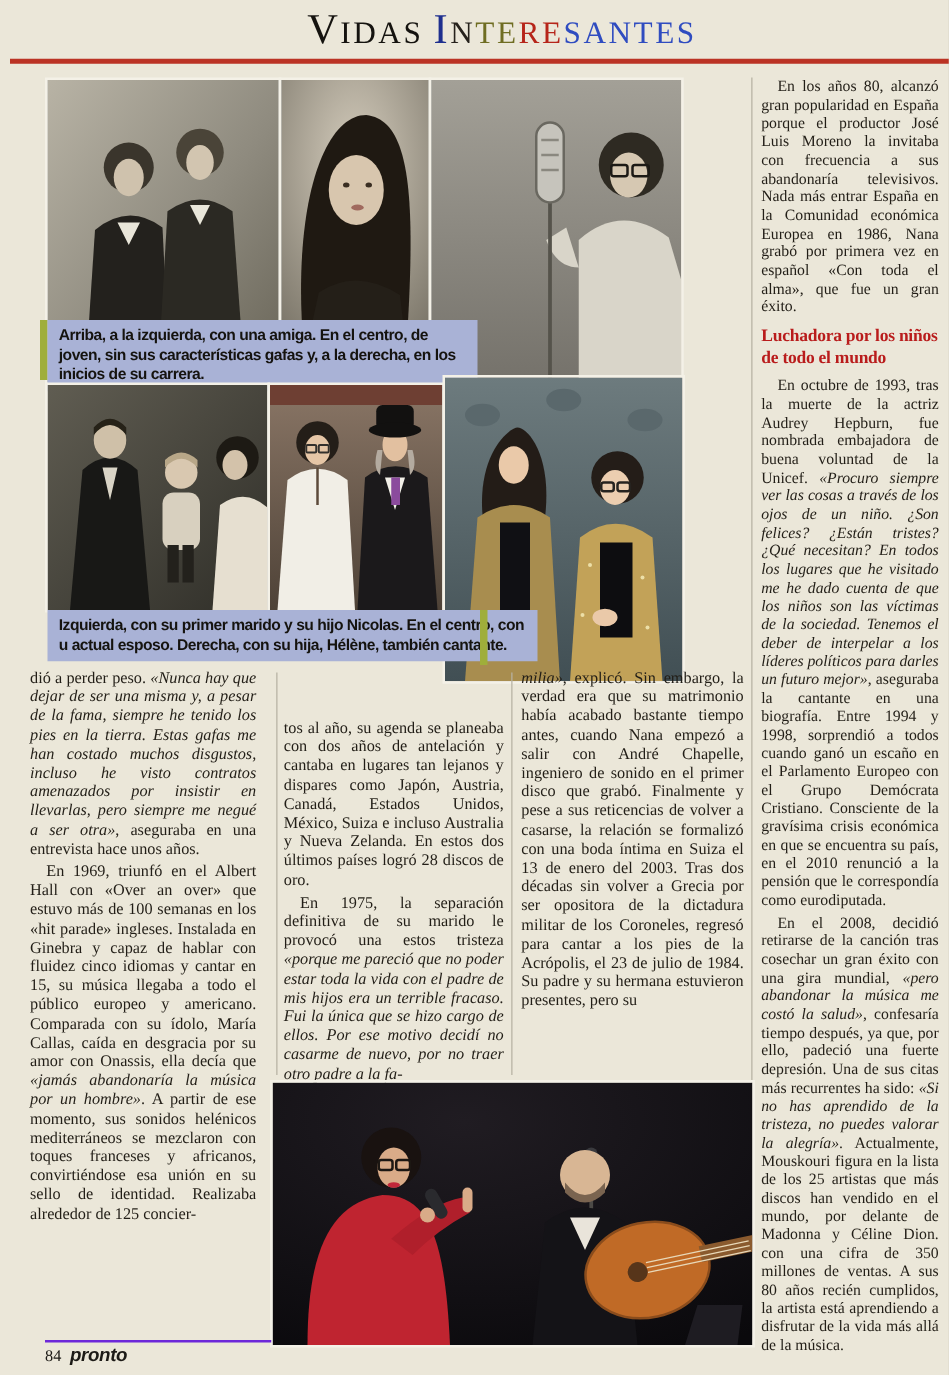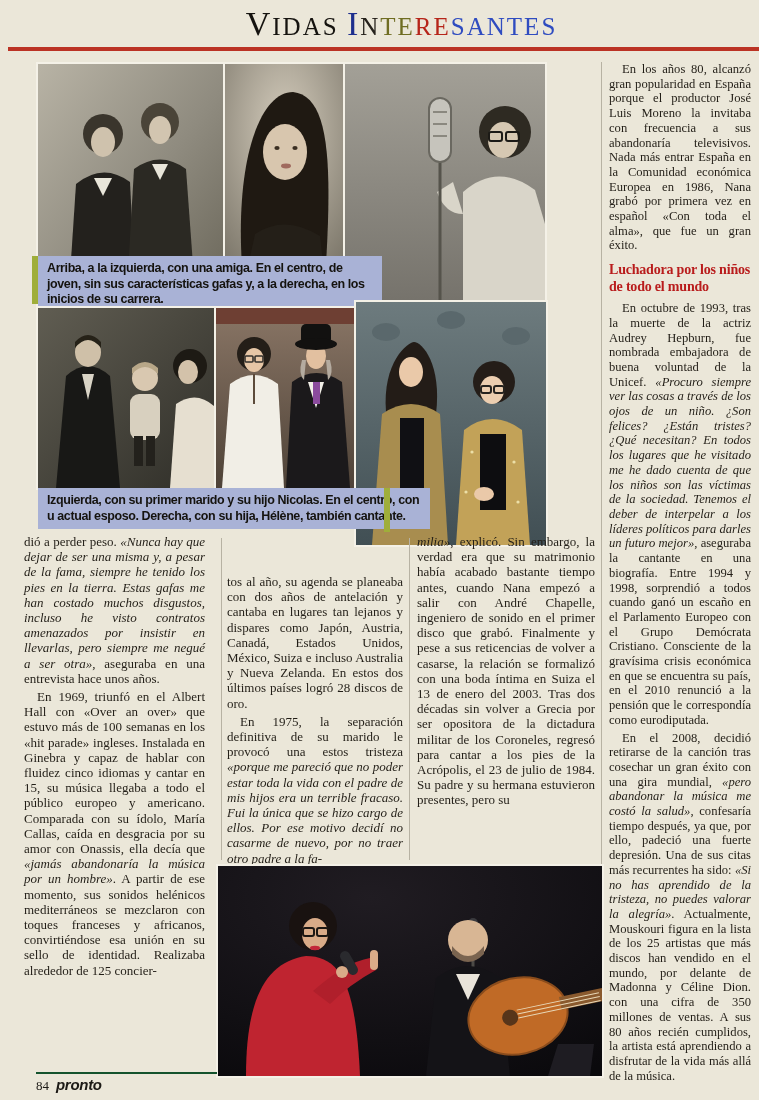--- a/index.html
+++ b/index.html
@@ -29,21 +29,21 @@
   #col1{left:24px;top:534px;width:181px;}
   #col2{left:227px;top:534px;width:176px;margin-top:40px;}
   #col3{left:417px;top:534px;width:178px;}
   #col4{left:609px;top:62px;width:142px;font-size:12.6px;line-height:14.7px;}
   .it{font-style:italic;}
   .red-head{color:#b91c1c;font-weight:bold;text-align:left;
             font-size:15.5px;line-height:18px;margin:9px 0 6px 0;letter-spacing:-0.2px;}
   #col4 .red-head{font-size:14px;line-height:16.5px;}
   .vsep{position:absolute;width:1px;background:#b7b2a3;}
   
-  #footer{position:absolute;left:36px;top:1072px;width:181px;border-top:2px solid #14532d;
+  #footer{position:absolute;left:36px;top:1072px;width:181px;border-top:2px solid #6d28d9;
           padding-top:2px;font-size:13px;color:#1c1a16;}
   #footer .brand{font-family:"Liberation Sans",sans-serif;font-weight:bold;
                  font-style:italic;font-size:15px;margin-left:7px;letter-spacing:-0.3px;}
 </style>
 </head>
 <body>
 
 <div id="page">
 
   <div id="masthead"><span class="cap" style="color: rgb(21, 19, 15);">V</span><span style="color: rgb(21, 19, 15);">I</span><span style="color: rgb(21, 19, 15);">D</span><span style="color: rgb(21, 19, 15);">A</span><span style="color: rgb(21, 19, 15);">S</span><span style="color: rgb(21, 19, 15);"> </span><span class="cap" style="color: rgb(30, 47, 142);">I</span><span style="color: rgb(38, 34, 28);">N</span><span style="color: rgb(111, 109, 34);">T</span><span style="color: rgb(111, 109, 34);">E</span><span style="color: rgb(182, 37, 26);">R</span><span style="color: rgb(182, 37, 26);">E</span><span style="color: rgb(47, 76, 192);">S</span><span style="color: rgb(47, 76, 192);">A</span><span style="color: rgb(47, 76, 192);">N</span><span style="color: rgb(47, 76, 192);">T</span><span style="color: rgb(47, 76, 192);">E</span><span style="color: rgb(47, 76, 192);">S</span></div>

